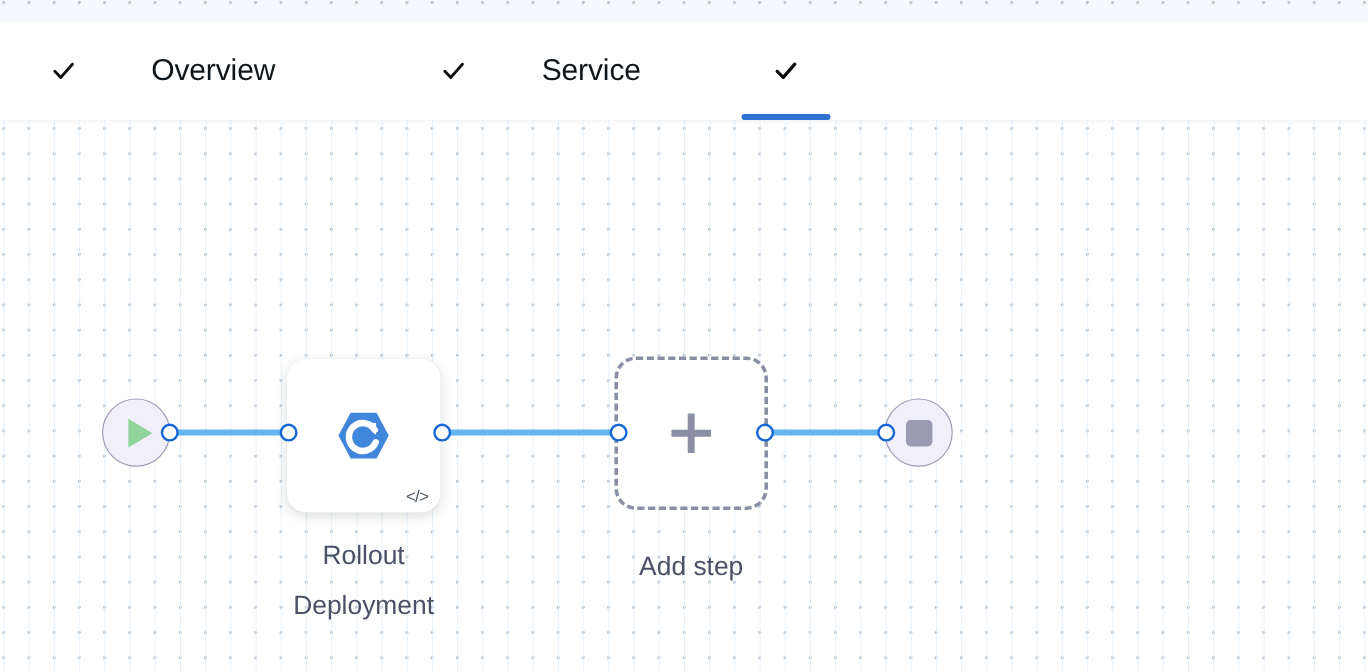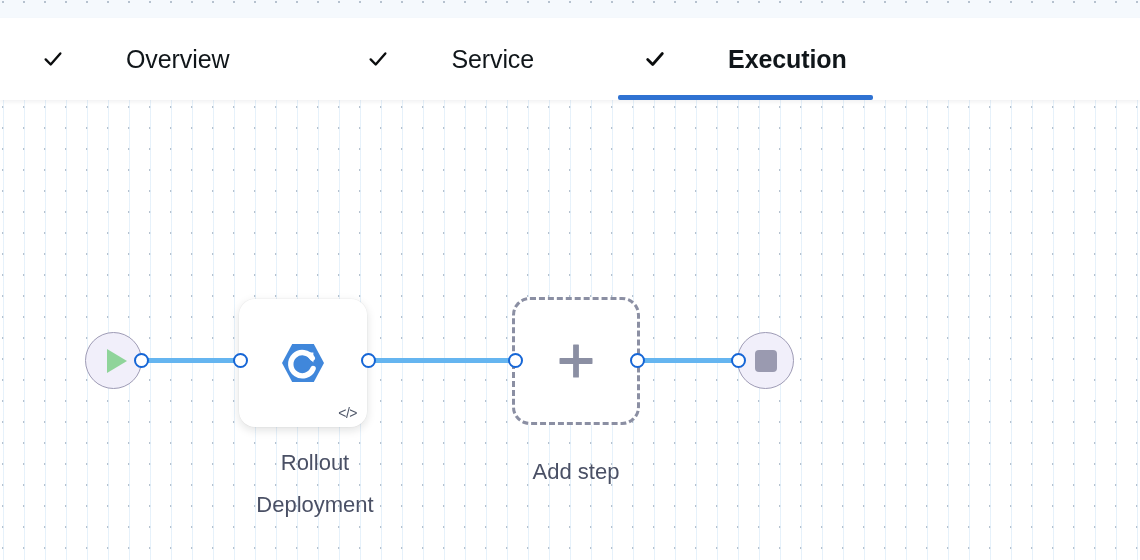--- a/index.html
+++ b/index.html
@@ -217,21 +217,21 @@
 
   
   .node-label {
     position: absolute;
     text-align: center;
     font-size: 22px;
     line-height: 42px;
     color: #4a5065;
     white-space: pre-line;
   }
-  .label-rollout { left: 193px; top: 442px; width: 244px; }
+  .label-rollout { left: 181px; top: 442px; width: 244px; }
   .label-addstep { left: 486px; top: 451px; width: 180px; }
 </style>
 </head>
 <body>
 
 <div class="app">
 
   <div class="canvas"></div>
   <div class="canvas-topband"></div>
 
@@ -255,21 +255,20 @@
       <span class="tab-label">Service</span>
     </div>
 
 
     <div class="tab tab-execution active">
       <span class="check">
         <svg viewBox="0 0 24 24" width="22" height="22" fill="none" stroke="currentColor" stroke-width="3" stroke-linecap="round" stroke-linejoin="round">
           <path d="M4 12.5 L9.5 18 L20 6"></path>
         </svg>
       </span>
-      <span class="tab-label">Execution</span>
       <span class="tab-underline"></span>
     </div>
 
   </div>
 
   <div class="flow">
 
     <div class="conn" style="left:140px; width:104px;"></div>
     <div class="port" style="left:134px;"></div>
     <div class="port" style="left:233px;"></div>

